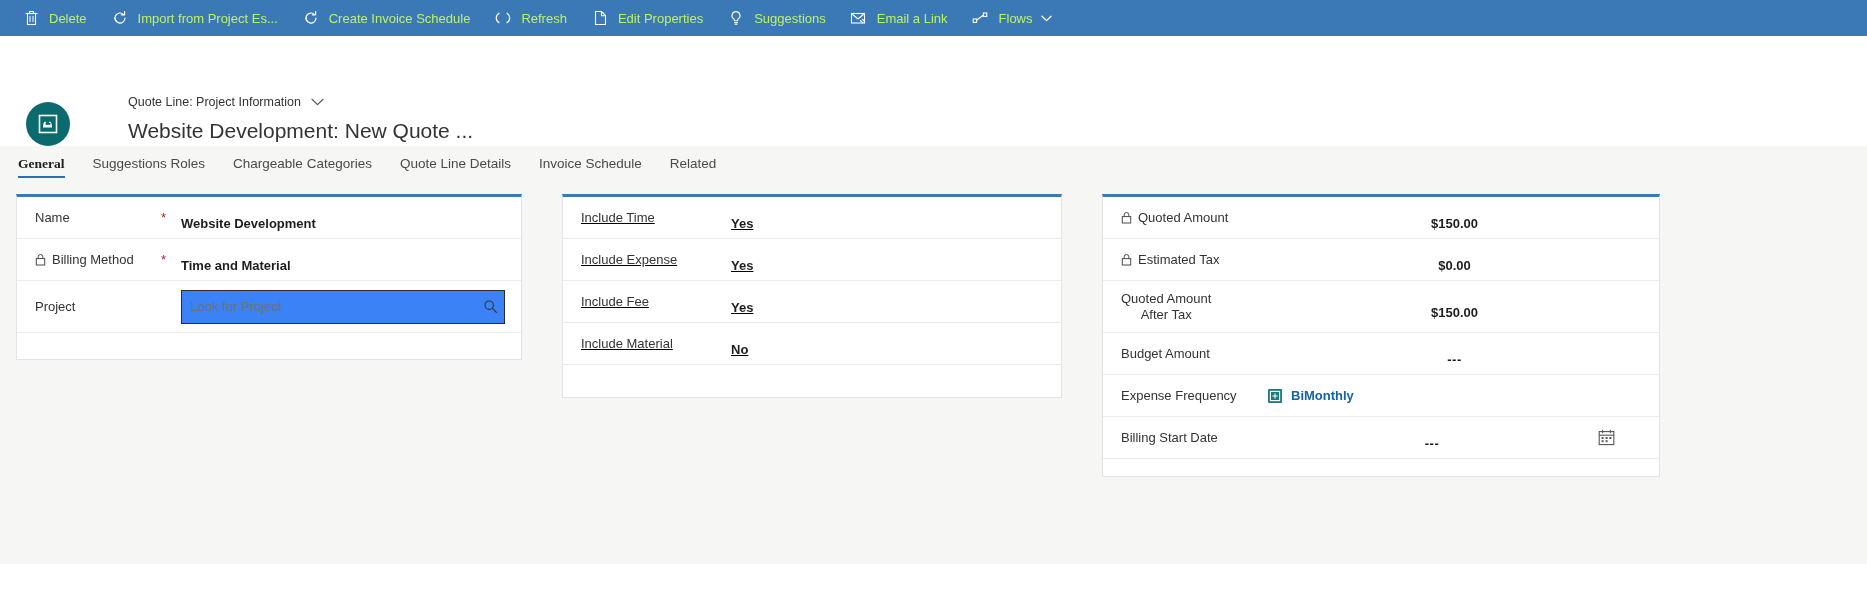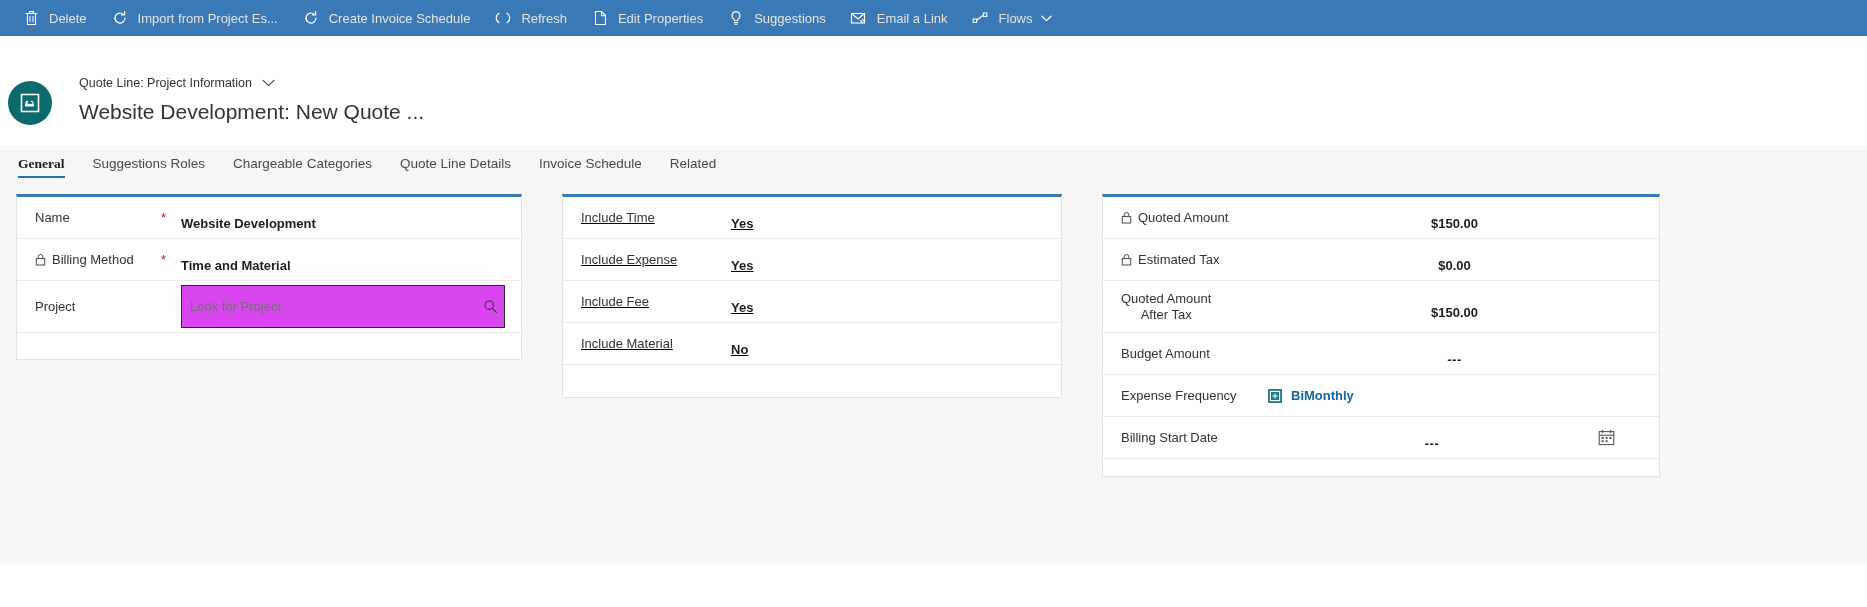--- a/index.html
+++ b/index.html
@@ -21,21 +21,21 @@
     padding-left: 10px;
     color: #ffffff;
     white-space: nowrap;
   }
   .cmd-item {
     display: flex;
     align-items: center;
     height: 36px;
     padding: 0 12px;
     font-size: 13px;
-    color: #e5e5e5;
+    color: #bef264;
     cursor: pointer;
     user-select: none;
     text-align: right;
   }
   .cmd-icon {
     display: inline-flex;
     align-items: center;
     justify-content: center;
     width: 18px; height: 18px;
     margin-right: 9px;
@@ -47,22 +47,23 @@
     display: inline-flex;
     align-items: center;
     margin-left: 8px;
   }
 
   
   .record-header {
     height: 110px;
     background: #ffffff;
     display: flex;
-    align-items: center;
-    padding: 18px 0 0 8px;
+    align-items: flex-end;
+    padding: 18px 0 0 26px;
+    gap: 31px;
   }
   .avatar {
     width: 44px; height: 44px;
     border-radius: 50%;
     background: #0b6a6e;
     display: flex;
     align-items: center;
     justify-content: center;
     flex: 0 0 auto;
     margin-top: 6px;
@@ -197,23 +198,23 @@
     color: #1d1d1d;
     font-weight: 600;
     flex: 1 1 auto;
     margin-top: 12px;
   }
   .field-value.dashes { font-weight: 600; color: #1d1d1d; letter-spacing: 0.5px; }
 
   .lookup-input {
     flex: 1 1 auto;
     position: relative;
-    height: 43px;
+    height: 34px;
     border: 1px solid #2b2b2b;
-    background: #d946ef;
+    background: #3b82f6;
     display: flex;
     align-items: center;
     max-width: 326px;
   }
   .lookup-input input {
     border: none;
     outline: none;
     flex: 1 1 auto;
     height: 27px;
     padding: 0 8px;

